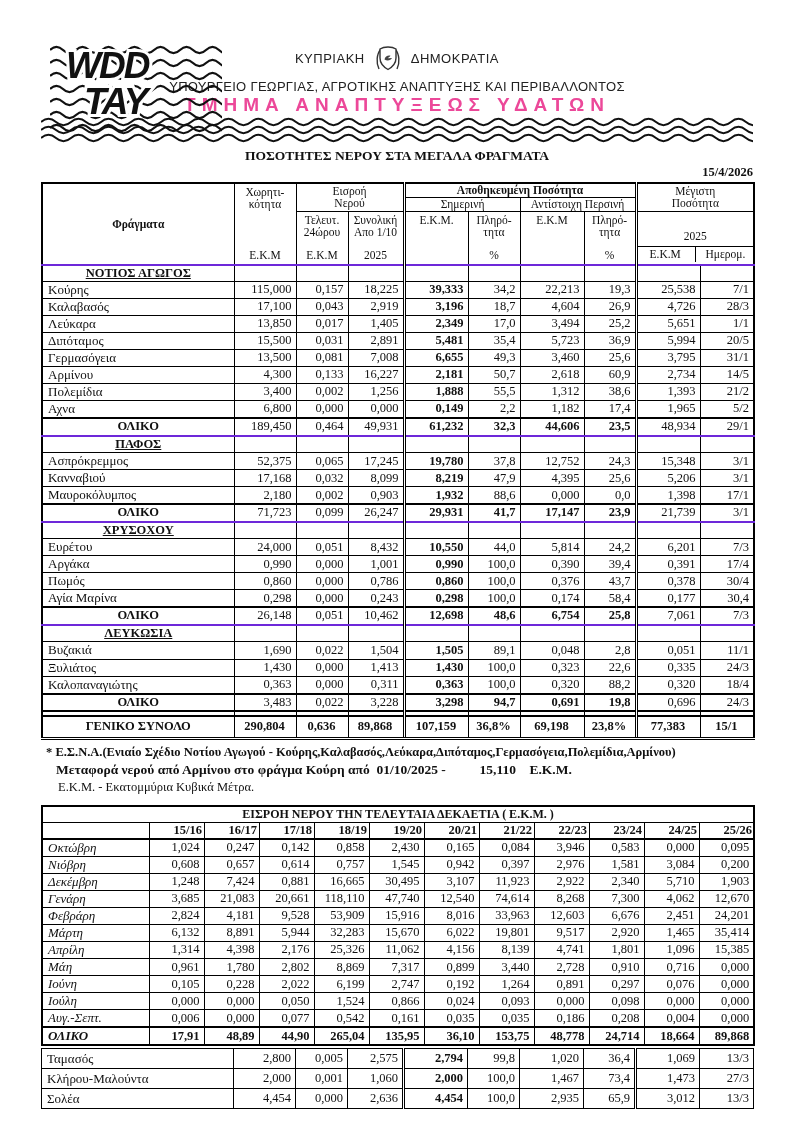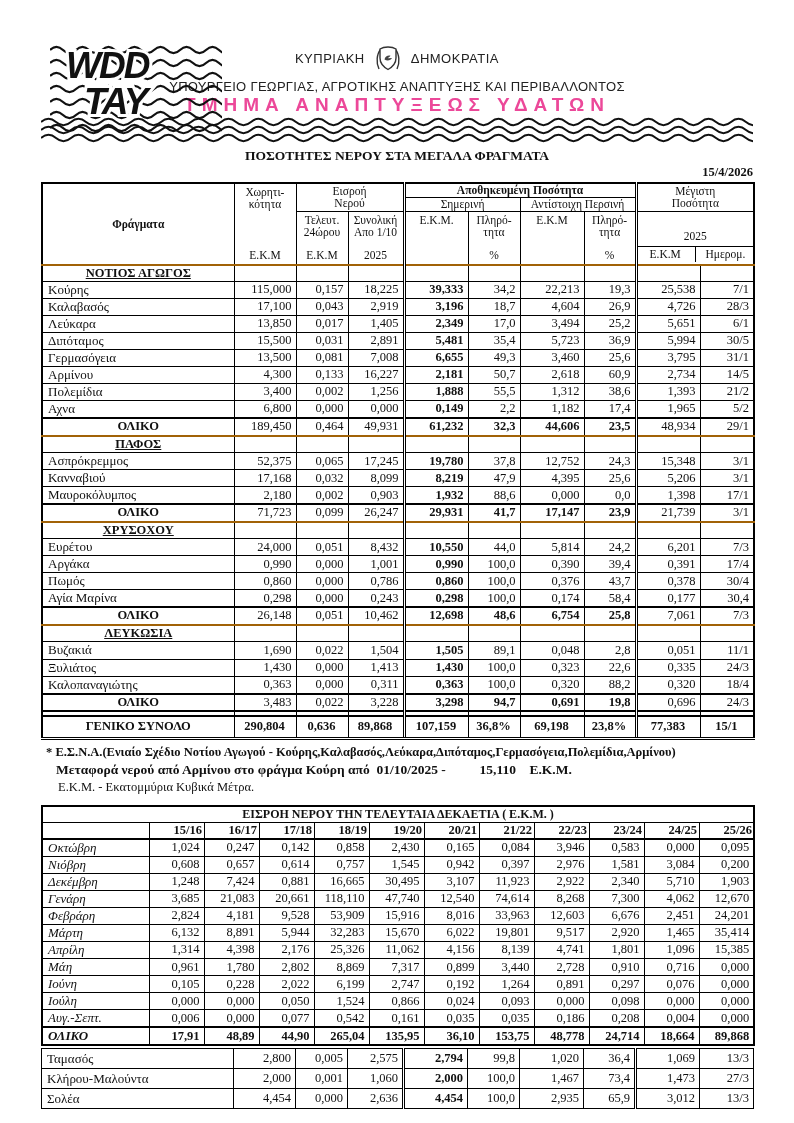--- a/index.html
+++ b/index.html
@@ -37,21 +37,21 @@
   .vs > div { display:flex; flex-direction:column; justify-content:space-between; height:48px; }
   .th-ekm { vertical-align:top; padding-top:9px; }
   .th-prev-ekm { vertical-align:top; padding-top:9px; }
   .maxwrap { display:flex; flex-direction:column; justify-content:flex-end; height:52px; margin:-2px; }
   .max-year { text-align:center; padding-bottom:3px; }
   .max-strip { border-top:1px solid #000; display:flex; height:16px; }
   .max-strip span { flex:1; display:flex; align-items:center; justify-content:center; }
   .max-strip span + span { border-left:1px solid #000; }
 
   .main-table td { height:17px; }
-  .row-section td { height:15px; border-top:2px solid #a16207; }
+  .row-section td { height:15px; border-top:2px solid #6d28d9; }
   .sec-label { text-align:center; font-weight:bold; text-decoration:underline; font-size:12.5px; }
   .name { text-align:left; padding-left:5px; font-size:13px; }
   .row-total td { border-top:2px solid #000; height:16px; }
   .total-label { text-align:center; font-weight:bold; }
   .row-spacer td { height:5px; border-top:2px solid #000; border-bottom:2px solid #000; padding:0; }
   .row-grand td { height:22px; border-bottom:3px double #000; font-weight:bold;text-align:center; }
 
   
   .notes { margin:5px 46px 0; }
   .note1 { font-weight:bold; font-size:12.5px; white-space:pre; }
@@ -231,33 +231,33 @@
         <tr class="row-dam">
           <td class="name">Λεύκαρα</td>
           <td class="num">13,850</td>
           <td class="num">0,017</td>
           <td class="num">1,405</td>
           <td class="num dbl b">2,349</td>
           <td class="num">17,0</td>
           <td class="num">3,494</td>
           <td class="num">25,2</td>
           <td class="num dbl">5,651</td>
-          <td class="num">6/1</td>
+          <td class="num">1/1</td>
         </tr>
         <tr class="row-dam">
           <td class="name">Διπόταμος</td>
           <td class="num">15,500</td>
           <td class="num">0,031</td>
           <td class="num">2,891</td>
           <td class="num dbl b">5,481</td>
           <td class="num">35,4</td>
           <td class="num">5,723</td>
           <td class="num">36,9</td>
           <td class="num dbl">5,994</td>
-          <td class="num">30/5</td>
+          <td class="num">20/5</td>
         </tr>
         <tr class="row-dam">
           <td class="name">Γερμασόγεια</td>
           <td class="num">13,500</td>
           <td class="num">0,081</td>
           <td class="num">7,008</td>
           <td class="num dbl b">6,655</td>
           <td class="num">49,3</td>
           <td class="num">3,460</td>
           <td class="num">25,6</td>

